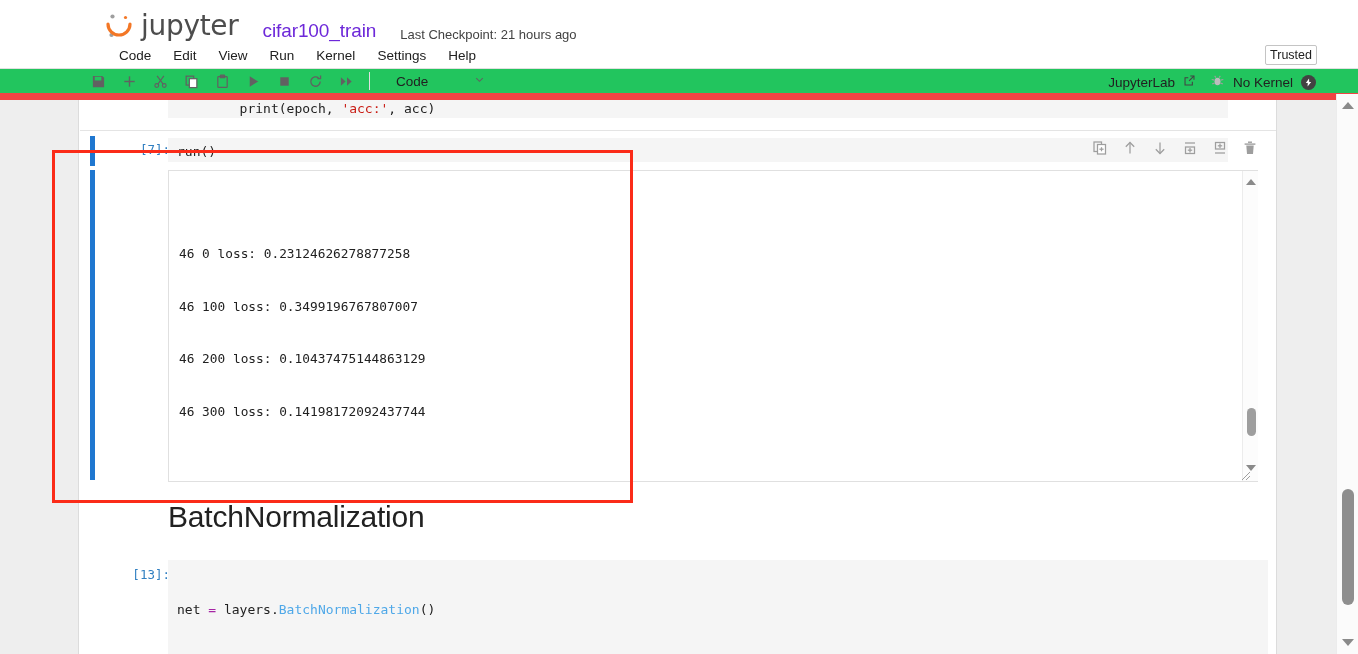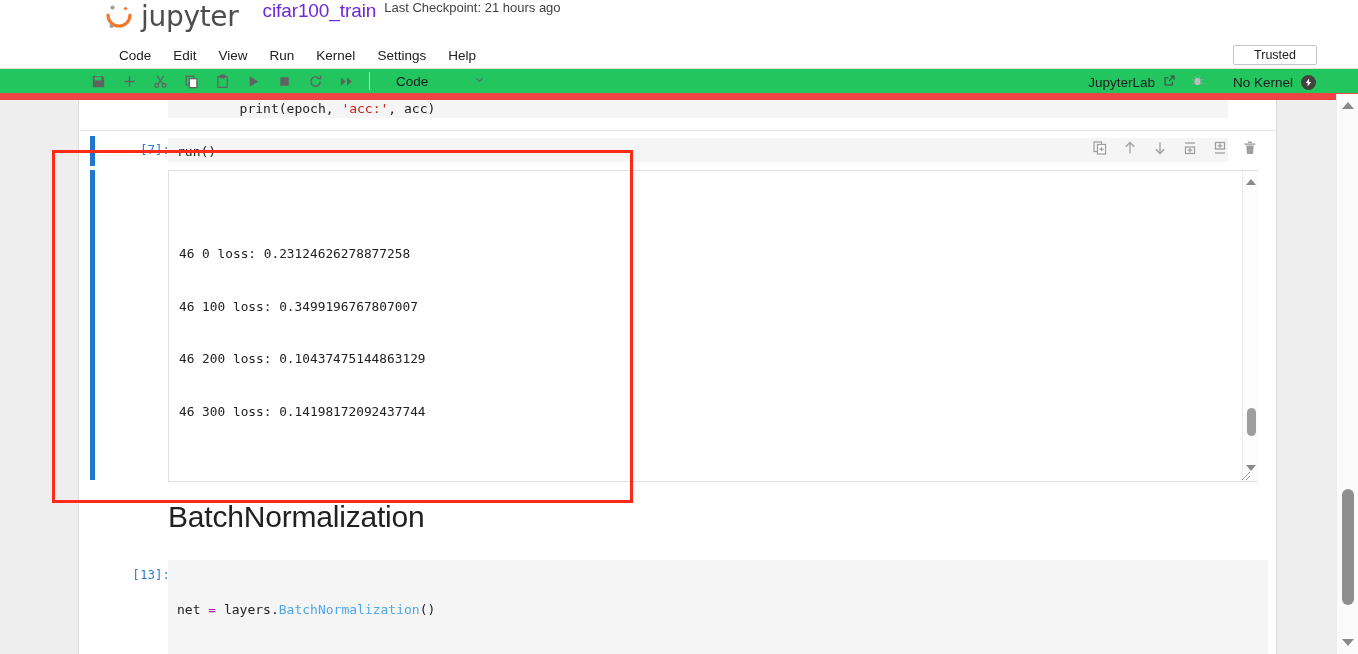--- a/index.html
+++ b/index.html
@@ -8,48 +8,48 @@
     width: 1358px; height: 654px;
     overflow: hidden;
     background: #ffffff;
     font-family: "Liberation Sans", sans-serif;
   }
   #root { position: relative; width: 1358px; height: 654px; background: #ffffff; }
 
   
   .header {
     position: absolute; left: 0; top: 0; width: 1358px; height: 42px;
-    background: #ffffff; display: flex; align-items: flex-start;
+    background: #ffffff; display: flex; align-items: flex-end;
   }
   .logo-wrap { display: flex; align-items: center; margin-left: 104px; }
   .logo-mark { width: 30px; height: 30px; position: relative; margin-right: 7px; }
   .logo-text {
     font-size: 28px; color: #4d4d4d; font-weight: 400; letter-spacing: -0.3px;
     font-family: "DejaVu Sans", sans-serif;
   }
   .nb-title {
     font-size: 19px; color: #6d28d9; margin-left: 24px; letter-spacing: -0.1px;
   }
-  .nb-checkpoint { font-size: 13px; color: #424242; margin-left: 8px; }
+  .nb-checkpoint { font-size: 13px; color: #424242; margin-left: 24px; }
 
   
   .menubar {
     position: absolute; left: 0; top: 42px; width: 1358px; height: 27px;
     background: #ffffff; border-bottom: 1px solid #e0e0e0;
     display: flex; align-items: center;
   }
   .menu-items { display: flex; align-items: center; margin-left: 108px; }
   .menu-item {
     font-size: 13.5px; color: #212121; padding: 3px 11px; cursor: default;
   }
   .trusted {
     position: absolute; right: 41px; top: 3px;
     font-size: 12.5px; color: #212121;
     border: 1px solid #c4c4c4; border-radius: 2px;
-    padding: 2px 20px; background: #ffffff;
+    padding: 2px 4px; background: #ffffff;
   }
 
   
   .toolbar {
     position: absolute; left: 0; top: 69px; width: 1358px; height: 31px;
     background: #22c55e; border-bottom: 7px solid #ef4444;
     display: flex; align-items: center;
   }
   .tb-left { display: flex; align-items: center; margin-left: 84px; }
   .tb-btn {
@@ -288,21 +288,21 @@
         <svg width="15" height="15" viewBox="0 0 16 16" fill="none" stroke="#9e9e9e" stroke-width="1.2">
           <ellipse cx="8" cy="9" rx="3.2" ry="4" fill="#bdbdbd" stroke="none"></ellipse>
           <line x1="1.8" y1="7" x2="4.6" y2="7.6"></line>
             <line x1="14.2" y1="7" x2="11.4" y2="7.6"></line>
           <line x1="2.4" y1="11.6" x2="5" y2="10.6"></line>
             <line x1="13.6" y1="11.6" x2="11" y2="10.6"></line>
           <line x1="5" y1="3" x2="6.4" y2="5"></line>
             <line x1="11" y1="3" x2="9.6" y2="5"></line>
         </svg>
       </span>
-      <span style="margin-left:20px;">No Kernel</span>
+      <span style="margin-left:0;">No Kernel</span>
       <span class="kernel-dot">
         <svg width="9" height="9" viewBox="0 0 10 10" fill="#ffffff">
             <path d="M5.6 0.6L2 5.6h2.2L4 9.4 8 4.4H5.8z"></path>
           </svg>
       </span>
     </div>
   </div>
 
   <div class="gutter-left"></div>
   <div class="gutter-right"></div>

